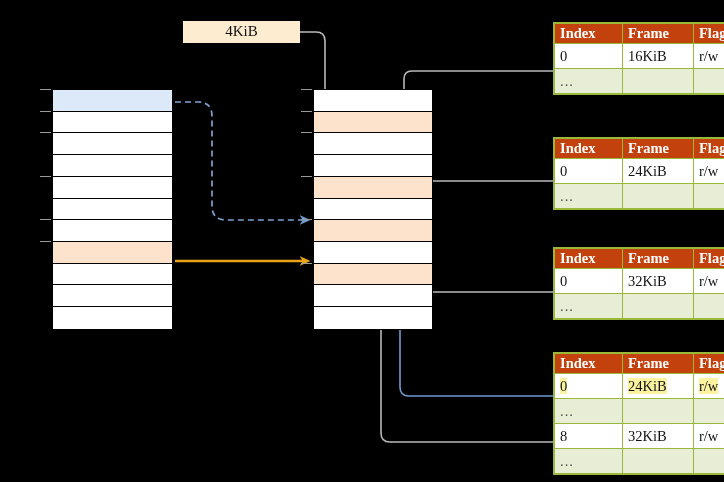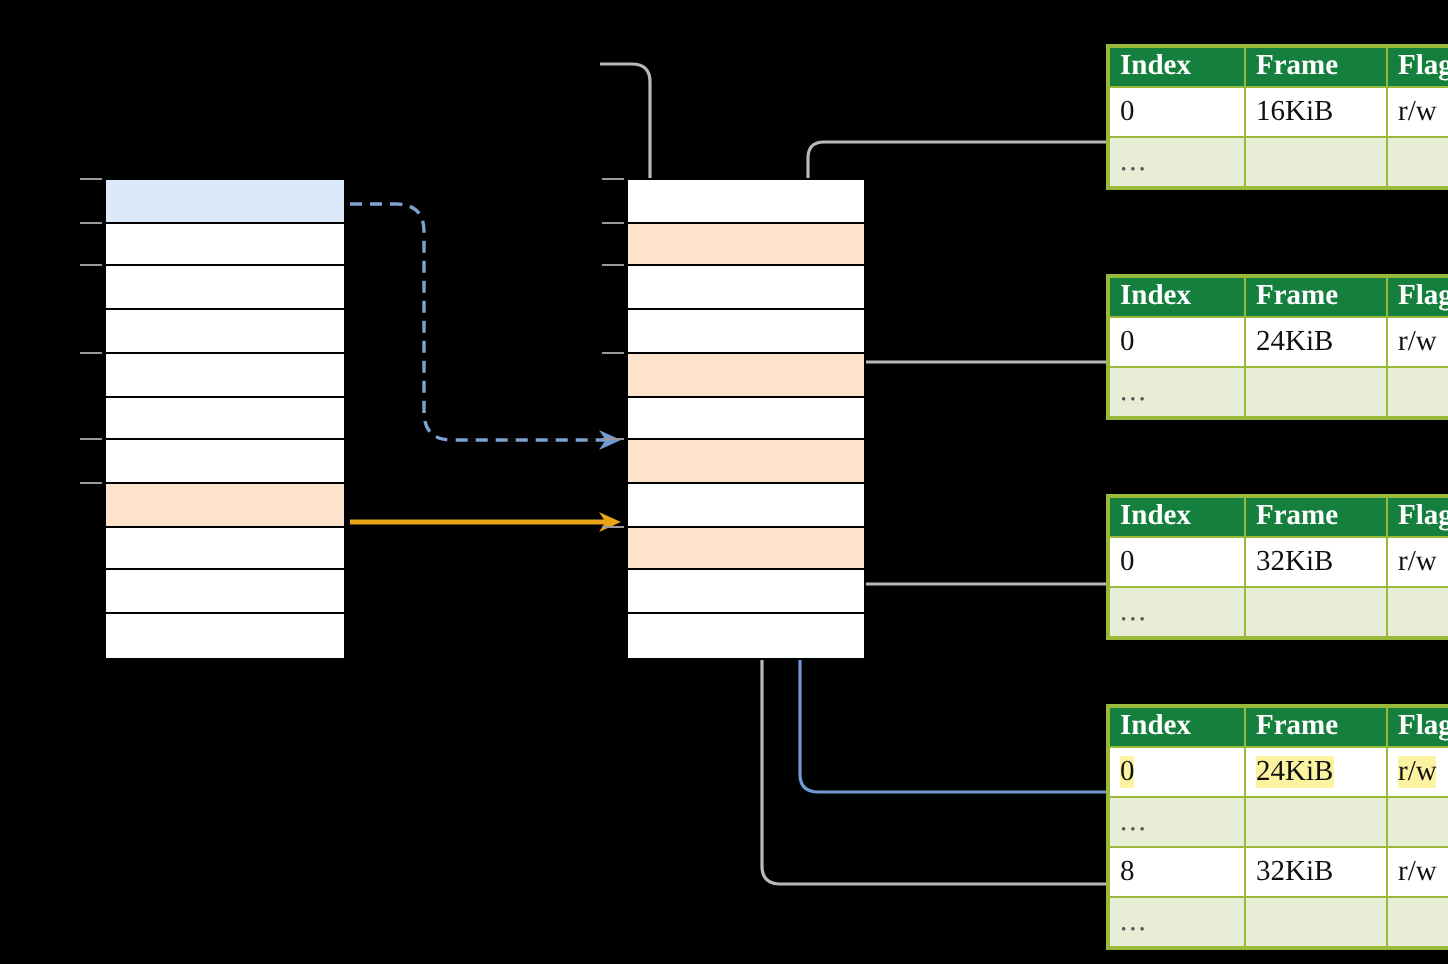--- a/index.html
+++ b/index.html
@@ -26,21 +26,21 @@
   .sizebox{
     position:absolute;background:#fdecd0;border:0;color:#111;
     font-size:15px;text-align:center;line-height:21px;
   }
 
   
   .ptable{position:absolute;border:1px solid #9ab83a;box-sizing:border-box;
           border-collapse:collapse;}
   .ptable table{border-collapse:collapse;width:100%;table-layout:fixed;}
   .ptable th{
-    background:#15803d;color:#fff;font-weight:bold;font-size:14.5px;
+    background:#c2410c;color:#fff;font-weight:bold;font-size:14.5px;
     text-align:left;padding:1px 5px;border:1px solid #9ab83a;
     font-family:"Liberation Serif", serif;
   }
   .ptable td{
     font-size:14.5px;color:#111;padding:1px 5px;border:1px solid #9ab83a;
     background:#fff;height:25px;box-sizing:border-box;
     font-family:"Liberation Serif", serif;
   }
   .ptable tr.alt td{background:#e8eed5;color:#555;letter-spacing:1px;}
   .ptable td.hl span{background:#fbf3a0;}
@@ -92,20 +92,21 @@
 
     <g>
       <path d="M175,102 L198,102 Q212,102 212,116 L212,206 Q212,220 226,220 L305,220" fill="none" stroke="#7ea2cf" stroke-width="1.7" stroke-dasharray="6,4" marker-end="url(#ar-blue)"></path>
     </g>
 
     <g>
       <path d="M175,261 L305,261" fill="none" stroke="#e8a317" stroke-width="2.4" marker-end="url(#ar-orange)"></path>
     </g>
   </svg>
 
+  <div class="sizebox" style="left:183px;top:21px;width:117px;height:22px;">4KiB</div>
 
   <div class="memcol" id="virtcol" style="left:52px;top:89px;width:121px;height:241px;">
       <div class="cell blue" style="height: 21.7273px;"></div>
       <div class="cell " style="height: 21.7273px;"></div>
       <div class="cell " style="height: 21.7273px;"></div>
       <div class="cell " style="height: 21.7273px;"></div>
       <div class="cell " style="height: 21.7273px;"></div>
       <div class="cell " style="height: 21.7273px;"></div>
       <div class="cell " style="height: 21.7273px;"></div>
       <div class="cell peach" style="height: 21.7273px;"></div>

